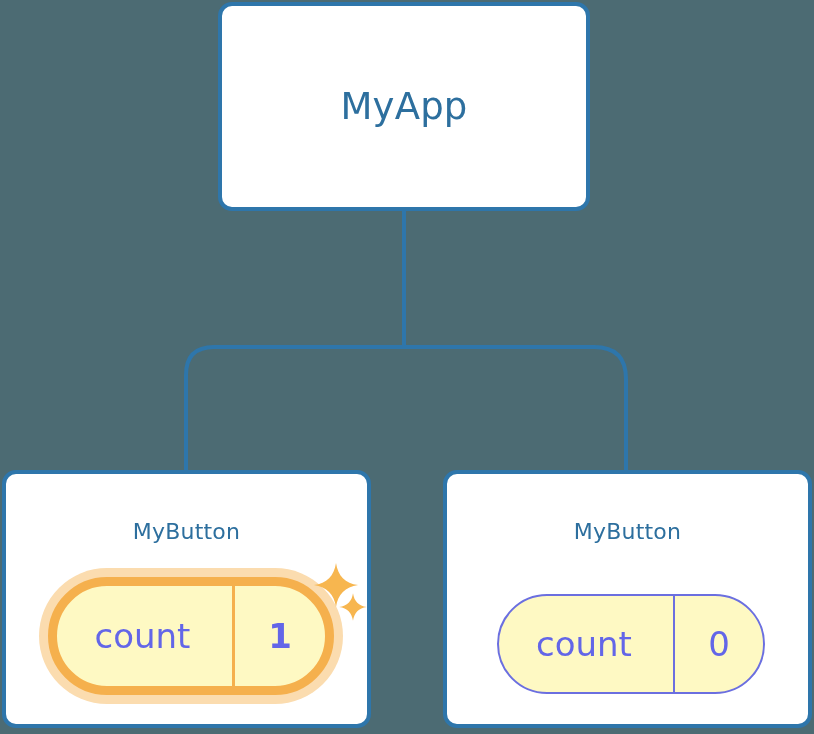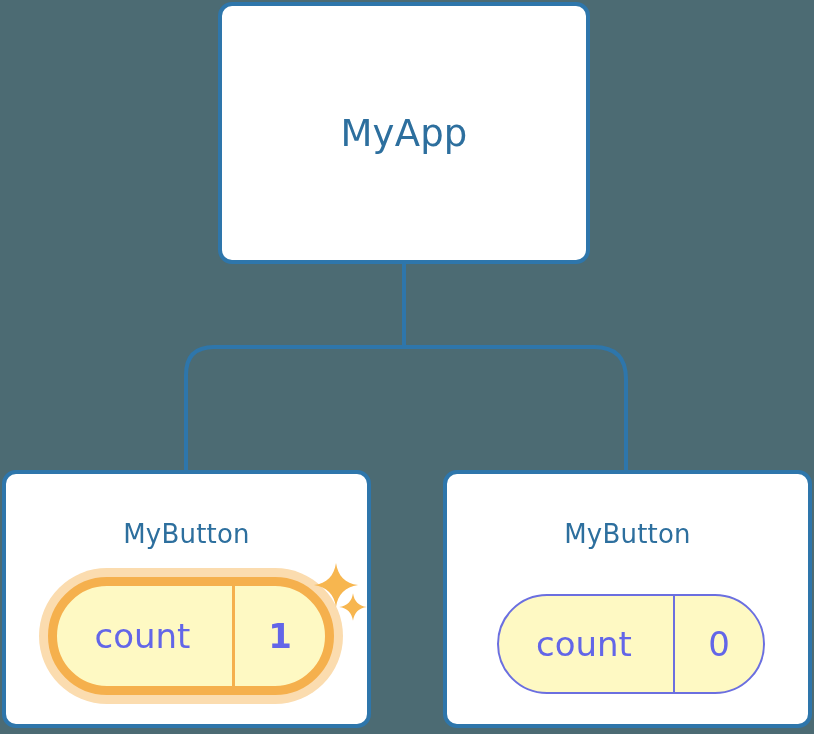--- a/index.html
+++ b/index.html
@@ -34,21 +34,21 @@
     background: #ffffff;
     border: 4px solid #2e76ab;
     border-radius: 14px;
     box-sizing: border-box;
     z-index: 2;
   }
   #card-myapp {
     left: 218px;
     top: 2px;
     width: 372px;
-    height: 262px;
+    height: 209px;
     display: flex;
     align-items: center;
     justify-content: center;
   }
   #card-mybutton-left {
     left: 2px;
     top: 470px;
     width: 369px;
     height: 258px;
   }
@@ -65,21 +65,21 @@
     letter-spacing: 0.2px;
     text-align: center;
     line-height: 1;
     white-space: nowrap;
   }
   .child-title {
     position: absolute;
     left: 0;
     top: 47px;
     width: 100%;
-    font-size: 26px;
+    font-size: 22px;
   }
   
   .state-pill {
     position: absolute;
     box-sizing: border-box;
     display: flex;
     align-items: stretch;
     border-radius: 999px;
     background: #fef9c3;
   }

